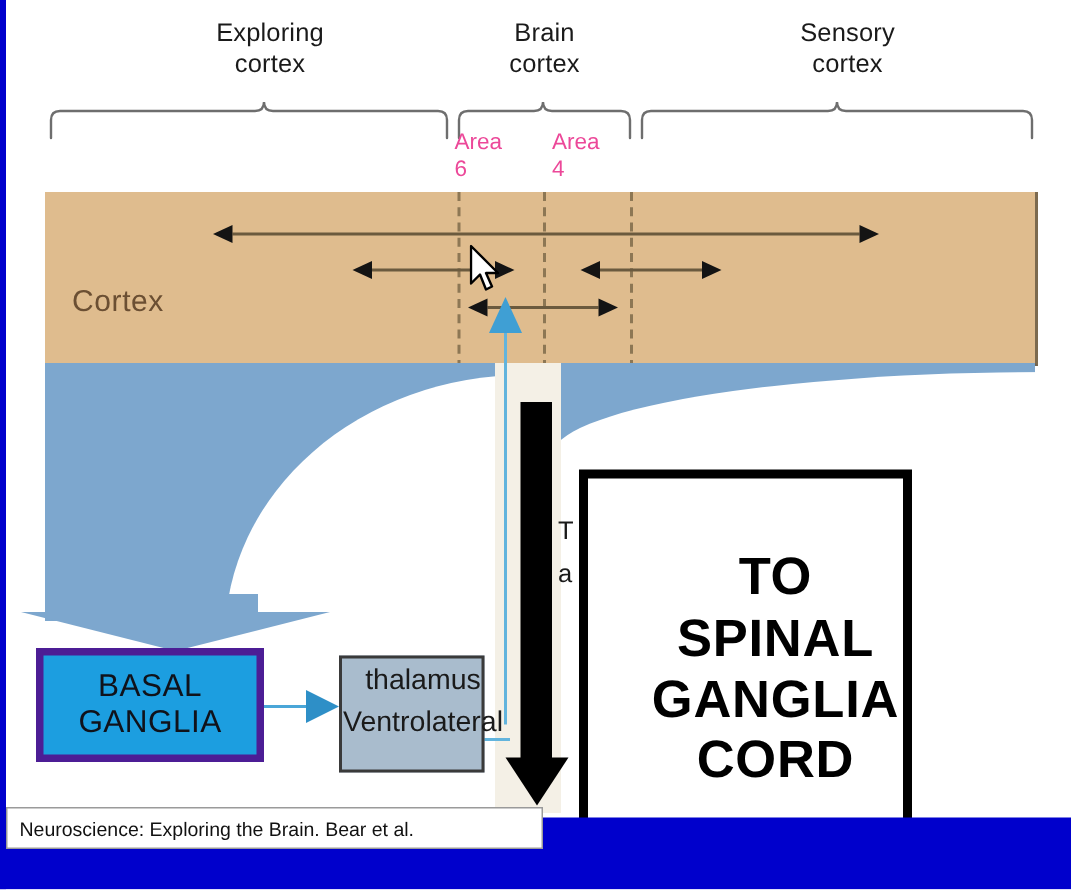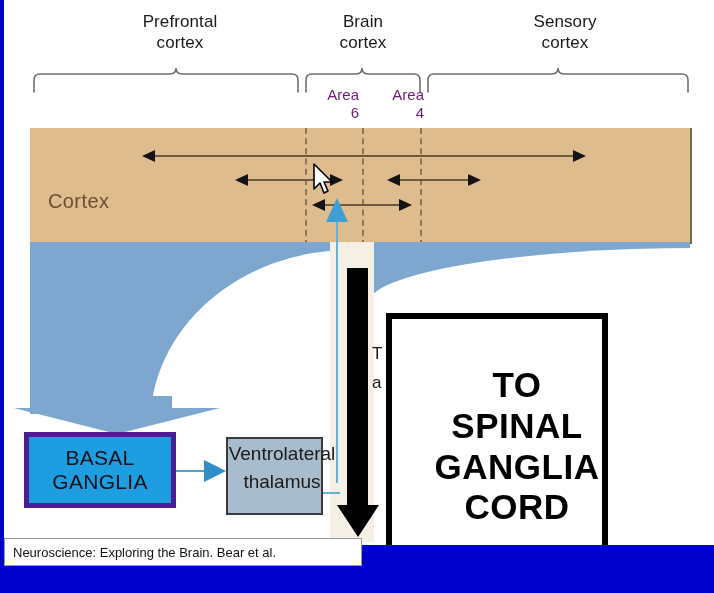--- a/index.html
+++ b/index.html
@@ -32,22 +32,22 @@
   .region-label {
     position: absolute;
     text-align: center;
     color: #1a1a1a;
     font-size: 17px;
     line-height: 1.22;
     letter-spacing: 0.1px;
   }
   .area-label {
     position: absolute;
-    text-align: right;
-    color: #701a75;
+    text-align: left;
+    color: #ec4899;
     font-size: 15px;
     line-height: 1.2;
   }
   
   .cortex-band {
     position: absolute;
     left: 30px; top: 128px;
     width: 660px; height: 114px;
     background: #dfbc8e;
     border-right: 2px solid #7c6a4f;
@@ -277,21 +277,21 @@
   <svg class="braces" style="position:absolute;left:0;top:58px;" width="714" height="46">
 
     <path d="M 34 96 L 34 84 Q 34 78 40 78 L 170 78 Q 176 78 176 72 Q 176 78 182 78 L 292 78 Q 298 78 298 84 L 298 96" transform="translate(0,-62)" fill="none" stroke="#6e6e6e" stroke-width="1.6" stroke-linecap="round"></path>
 
     <path d="M 306 96 L 306 84 Q 306 78 312 78 L 356 78 Q 362 78 362 72 Q 362 78 368 78 L 414 78 Q 420 78 420 84 L 420 96" transform="translate(0,-62)" fill="none" stroke="#6e6e6e" stroke-width="1.6" stroke-linecap="round"></path>
 
     <path d="M 428 96 L 428 84 Q 428 78 434 78 L 552 78 Q 558 78 558 72 Q 558 78 564 78 L 682 78 Q 688 78 688 84 L 688 96" transform="translate(0,-62)" fill="none" stroke="#6e6e6e" stroke-width="1.6" stroke-linecap="round"></path>
   </svg>
 
   <div class="region-label" style="left:110px; top:12px; width:140px;">
-    <div>Prefrontal</div>
+    <div>Exploring</div>
     <div>cortex</div>
   </div>
 
   <div class="region-label" style="left:305px; top:12px; width:116px;">
     <div>Brain</div>
     <div>cortex</div>
   </div>
 
   <div class="region-label" style="left:495px; top:12px; width:140px;">
     <div>Sensory</div>
@@ -355,22 +355,22 @@
   <div class="basal-box">
     <div>BASAL</div>
     <div>GANGLIA</div>
   </div>
 
   <div class="bg-arrow-shaft"></div>
   <div class="bg-arrow-head"></div>
 
   <div class="thal-box"></div>
   <div class="thal-box-text">
+    <div>thalamus</div>
     <div>Ventrolateral</div>
-    <div>thalamus</div>
   </div>
 
   <div class="brainstem-box">
     <div>TO</div>
     <div>SPINAL</div>
     <div>GANGLIA</div>
     <div>CORD</div>
   </div>
 
   <div class="edge-bottom"></div>

